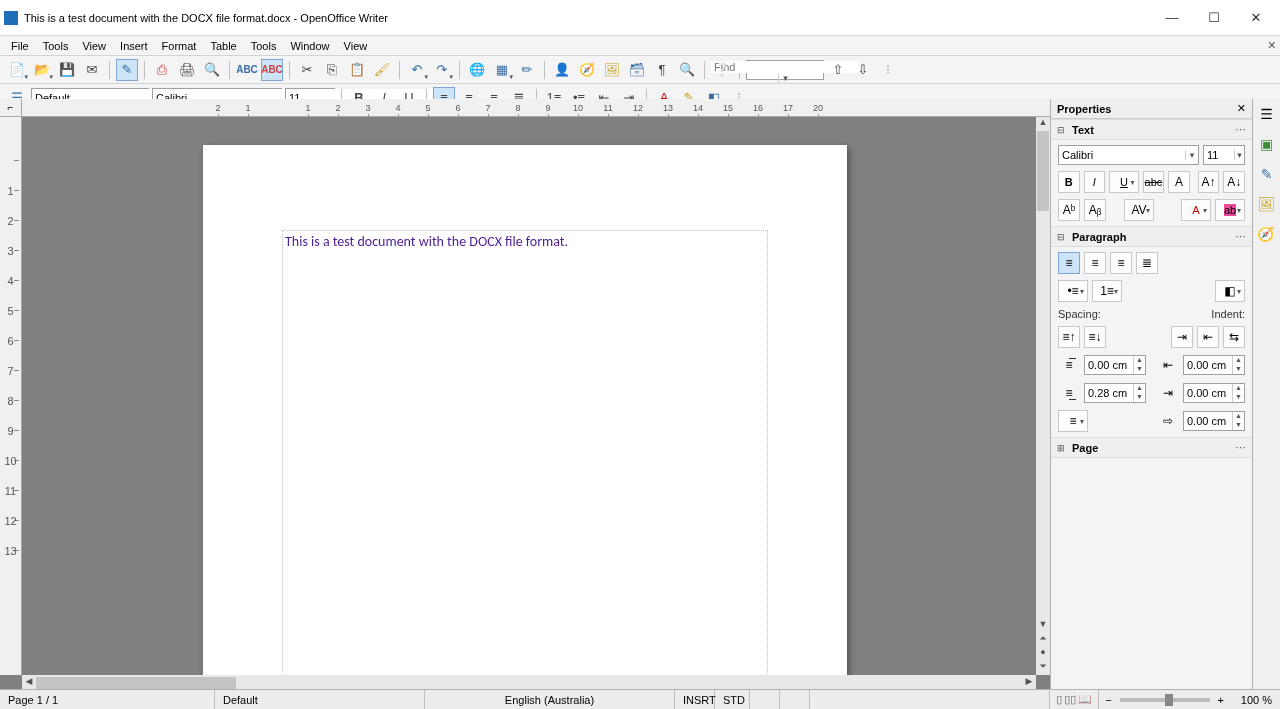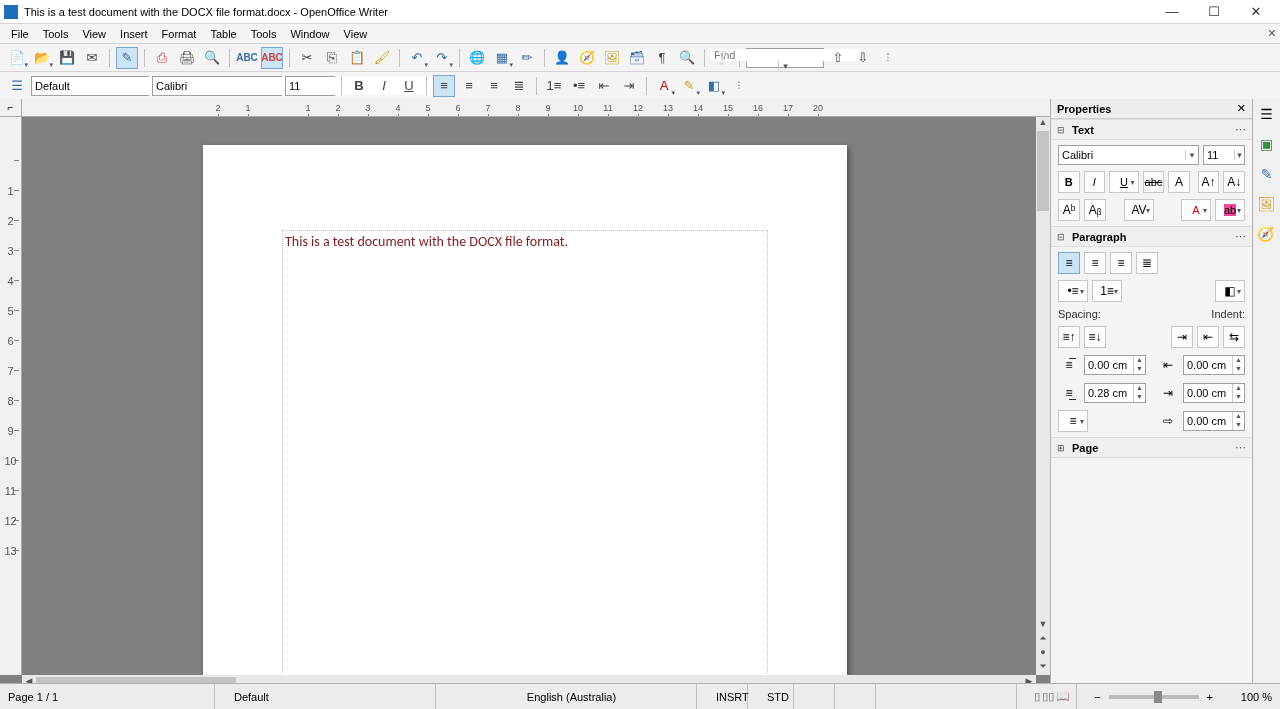--- a/index.html
+++ b/index.html
@@ -1,19 +1,19 @@
 <!DOCTYPE html>
 <html><head>
 <meta charset="utf-8">
 <style>
 * { margin: 0; padding: 0; box-sizing: border-box; font-family: "Segoe UI", Tahoma, sans-serif; font-size: 11px; }
 html, body { width: 1280px; height: 709px; overflow: hidden; background: #fff; }
 
 
-.titlebar { height: 24px; background: #fff; border-bottom: 1px solid #d4d4d4; display: flex; align-items: center; padding: 0 4px; }
+.titlebar { height: 36px; background: #fff; border-bottom: 1px solid #d4d4d4; display: flex; align-items: center; padding: 0 4px; }
 .titlebar-icon { width: 14px; height: 14px; background: #1e6fb8; margin-right: 6px; display:inline-block; }
 .titlebar-text { flex: 1; }
 .window-controls { display: flex; gap: 2px; }
 .win-btn { width: 40px; height: 20px; display:flex; align-items:center; justify-content:center; font-size:13px; color:#333; cursor:default;}
 
 
 .menubar { height: 20px; background: #f4f4f4; border-bottom: 1px solid #d4d4d4; display:flex; align-items:center; padding: 0 4px; position:relative;}
 .menu-item { padding: 2px 7px; cursor: default; }
 .menu-close-doc { position: absolute; right: 4px; top:1px; font-size:14px; color:#555; cursor:default;}
 
@@ -43,21 +43,21 @@
 .tick{font-size:9px;color:#555;width:30px;text-align:center;position:relative;}
 .tick::before{content:"";position:absolute;left:50%;top:11px;width:1px;height:5px;background:#888;}
 .vruler{width:22px;background:#f0f0f0;border-right:1px solid #aaa;position:absolute;left:0;top:18px;bottom:16px;z-index:2;overflow:hidden;}
 .vtick{font-size:9px;color:#555;height:30px;text-align:center;position:relative;}
 .vtick span{display:block;transform:translateY(10px);}
 .vtick::before{content:"";position:absolute;top:50%;left:14px;height:1px;width:5px;background:#888;}
 
 .canvas-scroll{position:absolute;left:22px;right:14px;top:18px;bottom:16px;background:#808080;overflow:hidden;}
 .page{position:absolute;left:181px;top:28px;width:644px;height:910px;background:#fff;box-shadow:2px 2px 6px rgba(0,0,0,.4);}
 .page-margin{position:absolute;left:79px;top:85px;right:79px;border:1px dotted #c5c5c5;min-height:760px;padding:2px;}
-.doc-text{font-family: Calibri, sans-serif; font-size:14px;color:#7f1d1d;}
+.doc-text{font-family: Calibri, sans-serif; font-size:14px;color:#4c1d95;}
 
 .vscroll{position:absolute;right:0;top:18px;bottom:16px;width:14px;background:#e8e8e8;display:flex;flex-direction:column;align-items:center;}
 .vscroll .btn{width:14px;height:14px;font-size:9px;text-align:center;color:#555;}
 .vscroll .track{flex:1;position:relative;width:14px;}
 .vscroll .thumb{position:absolute;left:1px;top:0;width:12px;height:80px;background:#c4c4c4;}
 .nav-btns{display:flex;flex-direction:column;}
 .nav-btns .btn{height:14px;}
 .hscroll{position:absolute;left:22px;right:14px;bottom:0;height:16px;background:#e8e8e8;display:flex;align-items:center;}
 .hscroll .btn{width:14px;height:14px;font-size:9px;text-align:center;color:#555;}
 .hscroll .track{flex:1;position:relative;height:14px;}
@@ -81,21 +81,21 @@
 .spin input{border:none;width:48px;padding:0 3px;font-size:11px;outline:none;}
 .spin .spinbtns{display:flex;flex-direction:column;width:12px;}
 .spin .spinbtns div{height:9px;font-size:7px;text-align:center;line-height:8px;border-left:1px solid #ccc;color:#555;}
 .lbl{font-size:11px;color:#333;}
 
 
 .side-deck{width:28px;border-left:1px solid #b0b0b0;background:#f0f0f0;display:flex;flex-direction:column;align-items:center;padding-top:4px;gap:8px;}
 .deck-btn{width:22px;height:22px;display:flex;align-items:center;justify-content:center;font-size:14px;cursor:default;}
 
 
-.statusbar { position:absolute; bottom:0; left:0; right:0; height:26px; background:#ececec; border-top:1px solid #b0b0b0; display:flex; align-items:center; font-size:11px;gap:11px;}
+.statusbar { position:absolute; bottom:0; left:0; right:0; height:20px; background:#ececec; border-top:1px solid #b0b0b0; display:flex; align-items:center; font-size:11px;}
 .status-cell{padding:0 8px;border-right:1px solid #c0c0c0;height:100%;display:flex;align-items:center;}
 .status-spacer{flex:1;border-right:1px solid #c0c0c0;height:100%;}
 .zoom-slider{width:90px;height:4px;background:#bbb;margin:0 8px;position:relative;}
 .zoom-slider .handle{position:absolute;left:50%;top:-4px;width:8px;height:12px;background:#888;}
 .view-icons{display:flex;gap:2px;padding:0 6px;border-right:1px solid #c0c0c0;height:100%;align-items:center;}
 .view-icons span{font-size:11px;color:#666;}
 </style>
 </head>
 <body>
 

